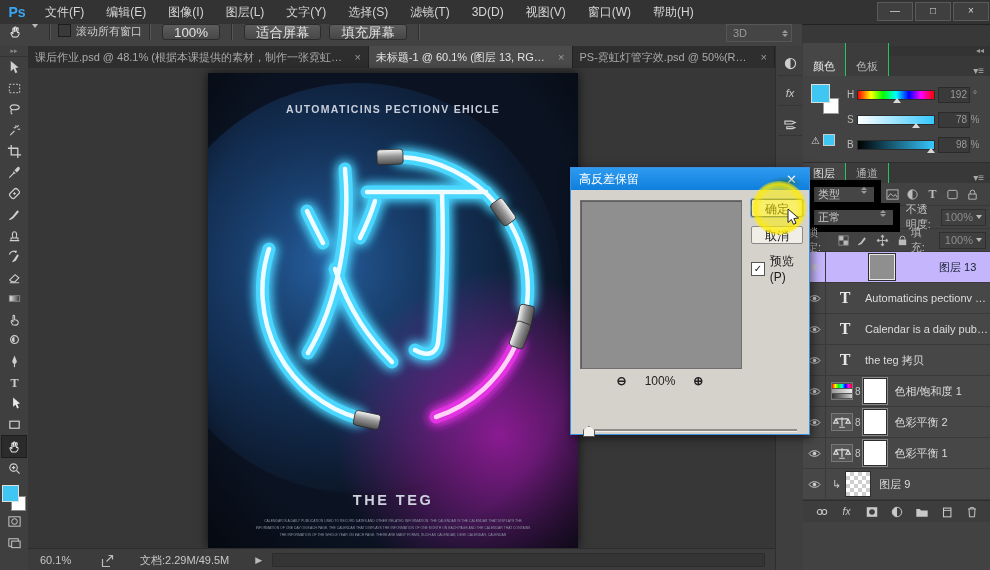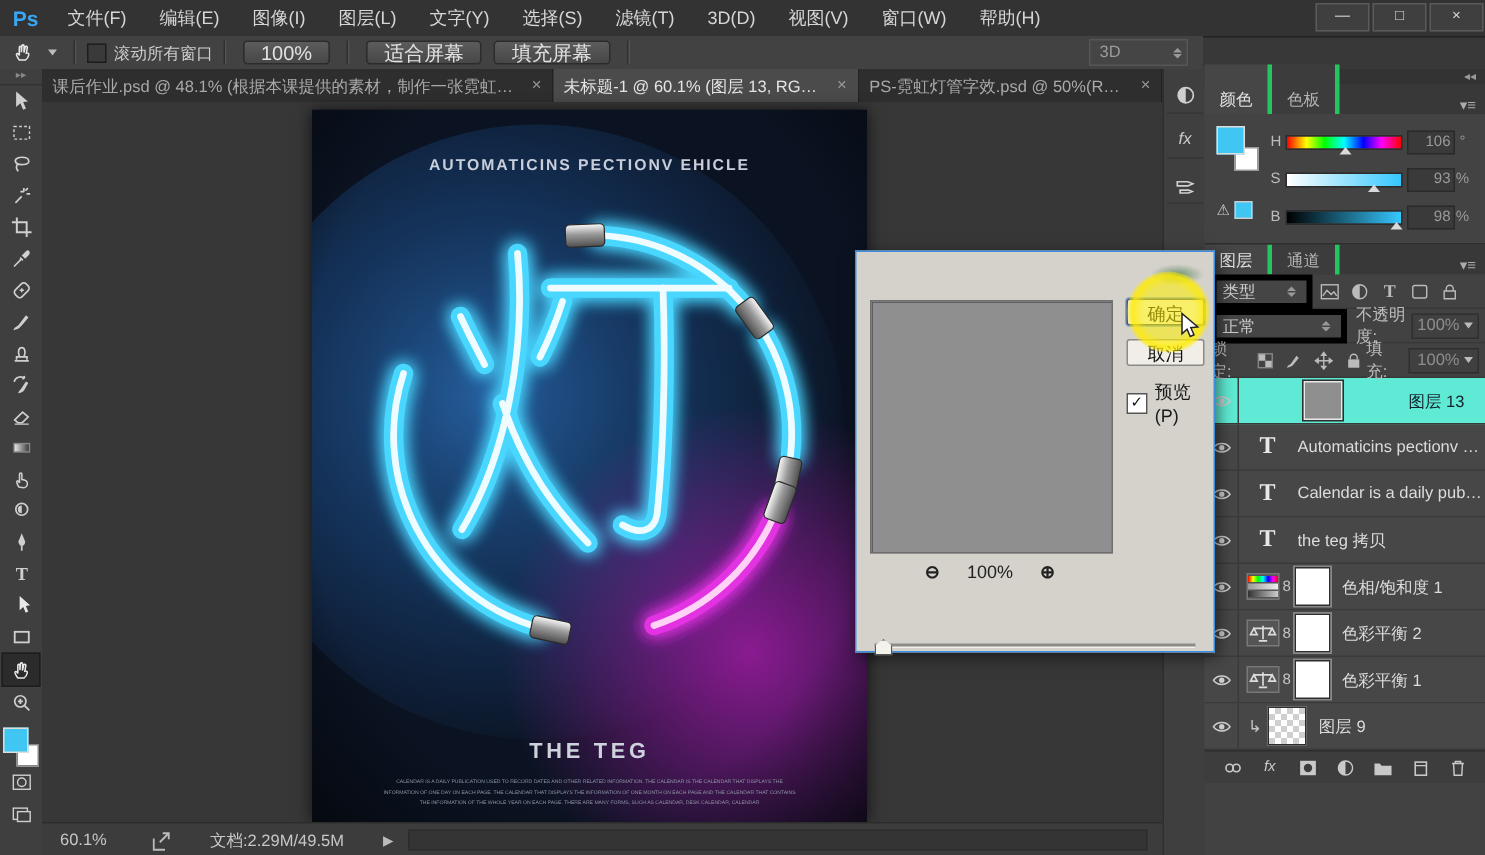--- a/index.html
+++ b/index.html
@@ -8,21 +8,21 @@
   
   .menubar{position:absolute;left:0;top:0;width:990px;height:24px;background:#333;border-bottom:1px solid #222;
            display:flex;align-items:center;}
   .pslogo{width:34px;text-align:center;font-weight:bold;font-size:14px;color:#39a6f3;}
   .menu-item{font-size:12px;color:#d6d6d6;padding:0 11px;line-height:24px;cursor:default;text-align:center;}
   .win-controls{margin-left:auto;display:flex;height:24px;}
   .win-btn{width:34px;height:17px;margin:2px 1px;background:#3f3f3f;border:1px solid #5a5a5a;color:#d9d9d9;
            font-size:10px;line-height:15px;text-align:center;}
   
   .optionsbar{position:absolute;left:0;top:24px;width:802px;height:22px;background:#424242;border-bottom:1px solid #2a2a2a;
-              display:flex;align-items:center;font-size:11px;color:#ccc;}
+              display:flex;font-size:11px;color:#ccc;}
   .opt-tool{width:20px;height:16px;margin-left:8px;}
   .opt-tool svg{width:15px;height:15px;}
   .dd-car{width:0;height:0;border-left:3px solid transparent;border-right:3px solid transparent;border-top:4px solid #bbb;margin:0 4px;}
   .opt-sep{width:1px;height:16px;background:#2e2e2e;border-right:1px solid #555;margin:0 7px;}
   .opt-check{width:11px;height:11px;background:#3a3a3a;border:1px solid #1d1d1d;margin-right:5px;}
   .opt-btn{height:16px;line-height:15px;padding:0 11px;margin:0 4px;background:linear-gradient(#5c5c5c,#474747);
            border:1px solid #2c2c2c;border-radius:3px;color:#e2e2e2;}
   .opt-3d{margin-left:auto;margin-right:10px;width:58px;height:16px;background:#454545;border:1px solid #565656;
           color:#9a9a9a;display:flex;align-items:center;padding-left:6px;}
   .ud-arrows{margin-left:auto;margin-right:3px;display:flex;flex-direction:column;gap:1px;}
@@ -58,21 +58,21 @@
   .sb-play{margin-left:26px;color:#bbb;font-size:9px;}
   .sb-well{flex:1;height:12px;margin:0 10px;background:#343434;border:1px solid #2c2c2c;}
   
   .dock{position:absolute;left:775px;top:46px;width:28px;height:524px;background:#3f3f3f;border-left:1px solid #2e2e2e;border-right:1px solid #2e2e2e;}
   .dock-ico{width:24px;height:24px;margin:5px auto 0;border-bottom:1px solid #353535;display:flex;align-items:center;justify-content:center;color:#ccc;font-size:11px;font-style:italic;}
   .dock-ico svg{width:15px;height:15px;}
   
   .panels{position:absolute;left:803px;top:46px;width:187px;height:524px;background:#424242;}
   .collapse-strip{height:10px;background:#333;color:#999;font-size:8px;text-align:right;padding-right:6px;line-height:9px;}
   .ptabs{height:20px;background:#383838;display:flex;align-items:flex-end;font-size:11px;}
-  .ptab{padding:16px 10px 2px;color:#b3b3b3;background:#3c3c3c;border-right:3px solid #22c55e;}
+  .ptab{padding:16px 10px 2px;color:#b3b3b3;background:#3c3c3c;border-right:1px solid #22c55e;}
   .ptab.active{background:#464646;color:#e3e3e3;}
   .pmenu{margin-left:auto;color:#aaa;font-size:10px;padding:0 6px;}
   
   .color-body{height:86px;background:#434343;position:relative;border-bottom:1px solid #2e2e2e;}
   .cp-sw{position:absolute;left:8px;top:8px;width:30px;height:30px;}
   .cp-sw .b{position:absolute;left:12px;top:14px;width:14px;height:14px;background:#fff;border:1px solid #999;}
   .cp-sw .f{position:absolute;left:0;top:0;width:17px;height:17px;border:1px solid #ddd;}
   .cp-warn{position:absolute;left:8px;top:58px;font-size:10px;color:#ccc;display:flex;align-items:center;gap:3px;}
   .cp-warn .mini{width:10px;height:10px;border:1px solid #ccc;}
   .sliders{position:absolute;left:44px;top:6px;width:140px;}
@@ -81,27 +81,27 @@
   .trackwrap{position:relative;width:76px;height:14px;margin-right:5px;}
   .track{position:absolute;left:0;top:2px;width:76px;height:8px;border:1px solid #2c2c2c;}
   .track.h{background:linear-gradient(90deg,#f00,#ff0 17%,#0f0 33%,#0ff 50%,#00f 67%,#f0f 83%,#f00);}
   .track.s{background:linear-gradient(90deg,#fff,#35c8ff);}
   .track.b{background:linear-gradient(90deg,#000,#35c8ff);}
   .handle{position:absolute;top:10px;width:0;height:0;border-left:4px solid transparent;border-right:4px solid transparent;border-bottom:5px solid #d9d9d9;}
   .sval{width:26px;height:14px;background:#3a3a3a;border:1px solid #2a2a2a;color:#9a9a9a;text-align:right;padding:0 2px;line-height:14px;}
   .sunit{width:10px;text-align:center;color:#999;}
   
   .lp-row{height:22px;background:#424242;border-bottom:1px solid #383838;display:flex;align-items:center;font-size:11px;color:#bbb;padding:0 4px;}
-  .dd-box{height:15px;background:#454545;border:4px solid #000000;display:flex;align-items:center;padding:0 4px;color:#ccc;}
+  .dd-box{height:15px;background:#454545;border:7px solid #000000;display:flex;align-items:flex-start;padding:0 4px;color:#ccc;}
   .mini-ico{width:17px;height:15px;margin-left:3px;display:flex;align-items:center;justify-content:center;color:#bbb;}
   .mini-ico svg{width:13px;height:13px;}
   .val-box{width:40px;height:15px;background:#404040;border:1px solid #2f2f2f;color:#8d8d8d;display:flex;align-items:center;justify-content:flex-end;padding:0 3px;margin-left:3px;}
   .layer-rows{background:#464646;}
   .lrow{height:30px;display:flex;align-items:center;border-bottom:1px solid #3a3a3a;background:#474747;}
-  .lrow.selected{background:#5eead4;gap:36px;}
+  .lrow.selected{background:#c4b5fd;gap:36px;}
   .lrow.selected .lname{color:#16202e;}
   .eyecell{width:22px;height:30px;border-right:1px solid #3a3a3a;display:flex;align-items:center;justify-content:center;flex:none;}
   .eyecell svg{width:13px;height:11px;}
   .lthumb{width:24px;height:24px;margin-left:7px;flex:none;border:1px solid #2d2d2d;}
   .lthumb.gray{background:#8f8f8f;border:1px solid #e9e9e9;outline:1px solid #2d2d2d;}
   .lthumb.neon{background:radial-gradient(9px 9px at 64% 72%,#d26bd2,transparent 65%),radial-gradient(11px 11px at 40% 38%,#4fd9ff,transparent 62%),#0a1222;}
   .checker, .lthumb.checker-pink{background-image:linear-gradient(45deg,#cfcfcf 25%,transparent 25%,transparent 75%,#cfcfcf 75%),linear-gradient(45deg,#cfcfcf 25%,transparent 25%,transparent 75%,#cfcfcf 75%);background-color:#fff;background-size:8px 8px;background-position:0 0,4px 4px;}
   .lthumb.checker-pink{box-shadow:inset 0 -6px 8px -4px rgba(230,120,200,.8), inset -6px 2px 8px -4px rgba(120,180,240,.6);}
   .ttext{width:24px;margin-left:7px;flex:none;text-align:center;font-family:"Liberation Serif",serif;font-size:16px;font-weight:bold;color:#e8e8e8;}
   .adjico{width:20px;height:16px;margin-left:5px;flex:none;border:1px solid #777;background:#555;}
@@ -444,30 +444,30 @@
         <span class="f" id="cp-fg" style="background: rgb(63, 198, 243);"></span>
       </div>
       <div class="cp-warn">⚠<span class="mini" id="cp-mini" style="background: rgb(63, 198, 243);"></span></div>
       <div class="sliders" id="hsb-sliders">
           <div class="srow">
             <span class="sl">H</span>
             <span class="trackwrap">
               <span class="track h"></span>
               <span class="handle" style="left: calc(53% - 4px);"></span>
             </span>
-            <span class="sval">106</span>
+            <span class="sval">192</span>
             <span class="sunit">°</span>
           </div>
           <div class="srow">
             <span class="sl">S</span>
             <span class="trackwrap">
               <span class="track s"></span>
               <span class="handle" style="left: calc(78% - 4px);"></span>
             </span>
-            <span class="sval">93</span>
+            <span class="sval">78</span>
             <span class="sunit">%</span>
           </div>
           <div class="srow">
             <span class="sl">B</span>
             <span class="trackwrap">
               <span class="track b"></span>
               <span class="handle" style="left: calc(98% - 4px);"></span>
             </span>
             <span class="sval">98</span>
             <span class="sunit">%</span>
@@ -692,20 +692,24 @@
         </span>
         <span class="bico">
           <svg viewBox="0 0 16 16" xmlns="http://www.w3.org/2000/svg">
             <path d="M3.5 4.5h9M6 4.5V3h4v1.5M4.6 4.5l.5 9h5.8l.5-9" fill="none" stroke="#c9c9c9" stroke-width="1.1"></path>
           </svg>
         </span>
       </div>
   </div>
 
   <div class="dialog">
+    <div class="dlg-title">
+      <span>高反差保留</span>
+      <span class="dlg-x">✕</span>
+    </div>
     <div class="dlg-preview"></div>
     <button class="dlg-btn dlg-ok">确定</button>
     <button class="dlg-btn dlg-cancel">取消</button>
     <span class="hl-green"></span>
     <span class="hl-circle"></span>
     <div class="dlg-prev">
       <span class="cbx">✓</span>
       <span>预览(P)</span>
     </div>
     <div class="dlg-zoomrow">

